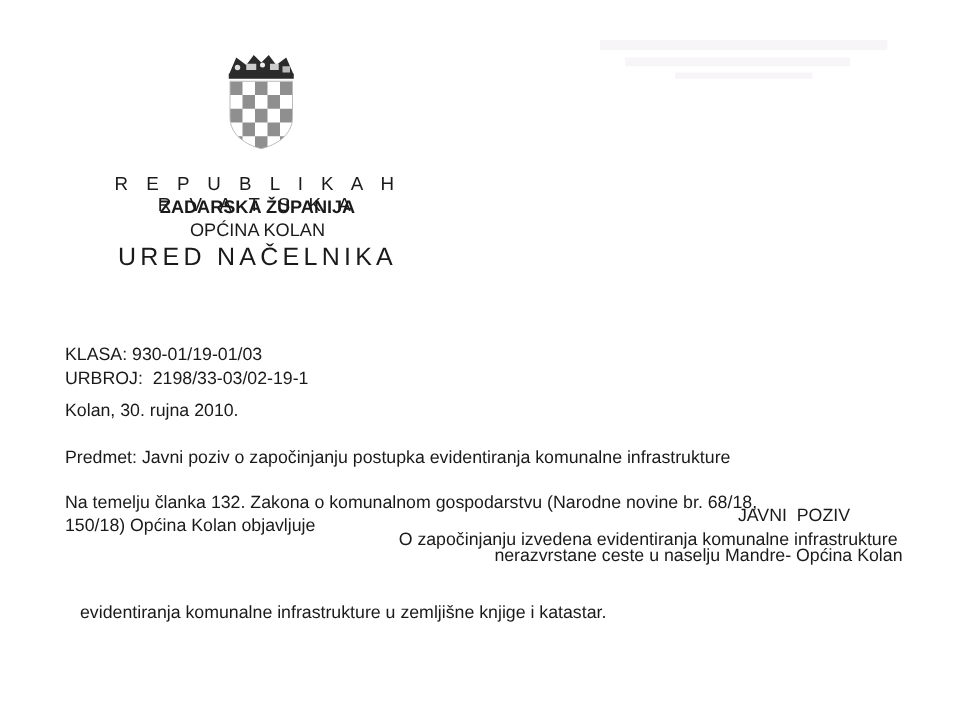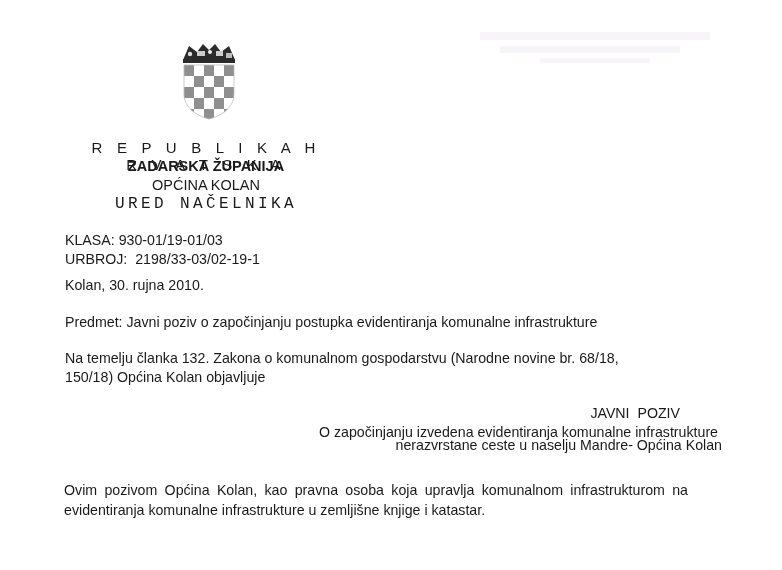--- a/index.html
+++ b/index.html
@@ -13,22 +13,22 @@
       position: absolute; left: 480px; top: 22px; width: 230px; height: 48px;
       opacity: 0.06;
     }
     .coat {
       position: absolute; left: 181px; top: 42px; width: 56px; height: 78px;
     }
     .header { position: absolute; left: 82px; width: 248px; text-align: center; }
     .h1 { top: 139px; font-size: 15px; font-weight: normal; letter-spacing: 5.2px; }
     .h2 { top: 158px; font-size: 14.5px; font-weight: bold; }
     .h3 { top: 177px; font-size: 14.5px; font-weight: normal; }
-    .h4 { top: 195px; font-size: 16px; letter-spacing: 3.4px; font-family: Liberation Mono, monospace; }
-    .line { position: absolute; left: 65px; font-size: 14.2px; white-space: nowrap; }
+    .h4 { top: 195px; font-size: 20px; letter-spacing: 3.4px; }
+    .line { position: absolute; left: 52px; font-size: 14.2px; white-space: nowrap; margin-top: 44px; }
     .center { position: absolute; left: 64px; width: 680px; text-align: right; font-size: 14.2px; white-space: nowrap; }
     .para {
       position: absolute; left: 64px; top: 480px; width: 624px;
       font-size: 14.2px; line-height: 20.2px; text-align: justify;
       text-align-last: justify;
     }
     .para .last { display: block; text-align: left; text-align-last: left; }
   </style>
 </head>
 <body>
@@ -85,15 +85,14 @@
 <div class="line" style="top:314px">Predmet: Javni poziv o započinjanju postupka evidentiranja komunalne infrastrukture</div>
 
 <div class="line" style="top:350px">Na temelju članka 132. Zakona o komunalnom gospodarstvu (Narodne novine br. 68/18,</div>
 <div class="line" style="top:369px">150/18) Općina Kolan objavljuje</div>
 
 <div class="center" style="top:405px; left:0; width:680px; white-space:pre">JAVNI  POZIV</div>
 <div class="center" style="top:424px; left:0; width:718px">O započinjanju izvedena evidentiranja komunalne infrastrukture</div>
 <div class="center" style="top:437px; left:0; width:722px">nerazvrstane ceste u naselju Mandre- Općina Kolan</div>
 
 <div class="para">
-  <span style="display:block">Ovim pozivom Općina Kolan, kao pravna osoba koja upravlja komunalnom infrastrukturom na</span>
   <span class="last">evidentiranja komunalne infrastrukture u zemljišne knjige i katastar.</span>
 </div>
 
 </body></html>

